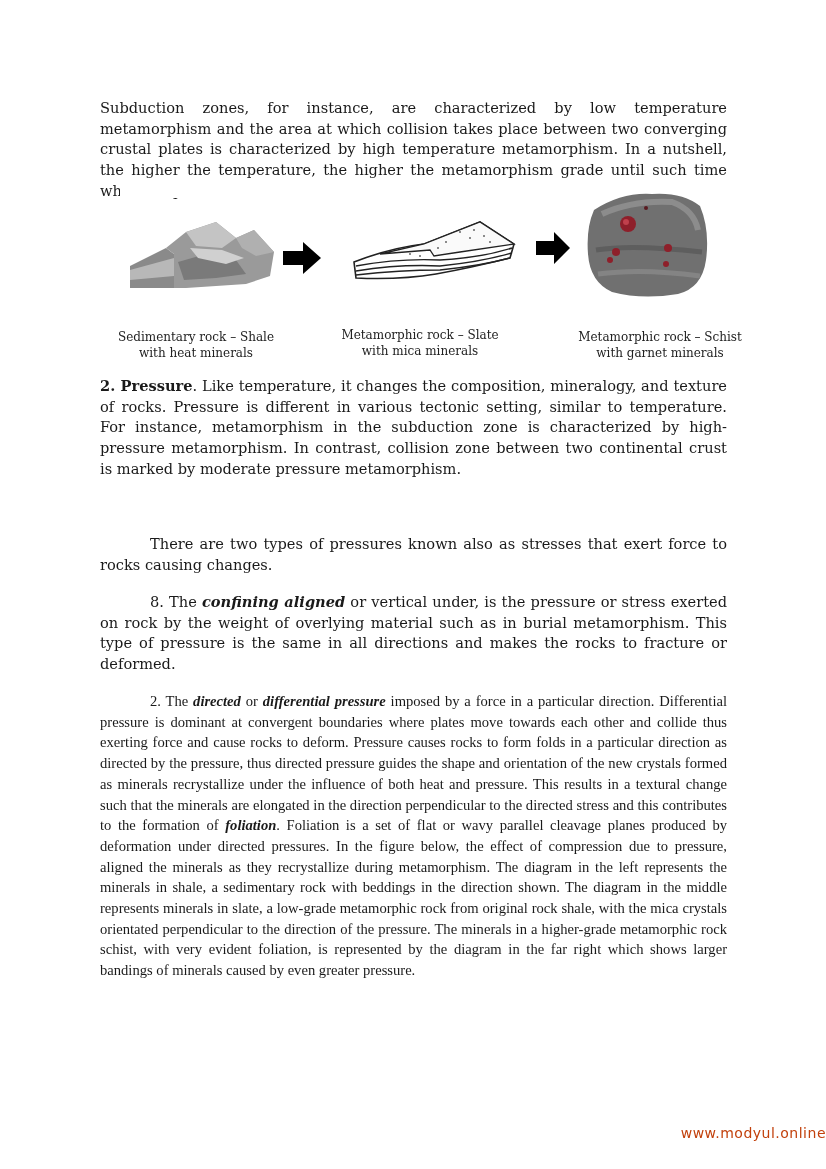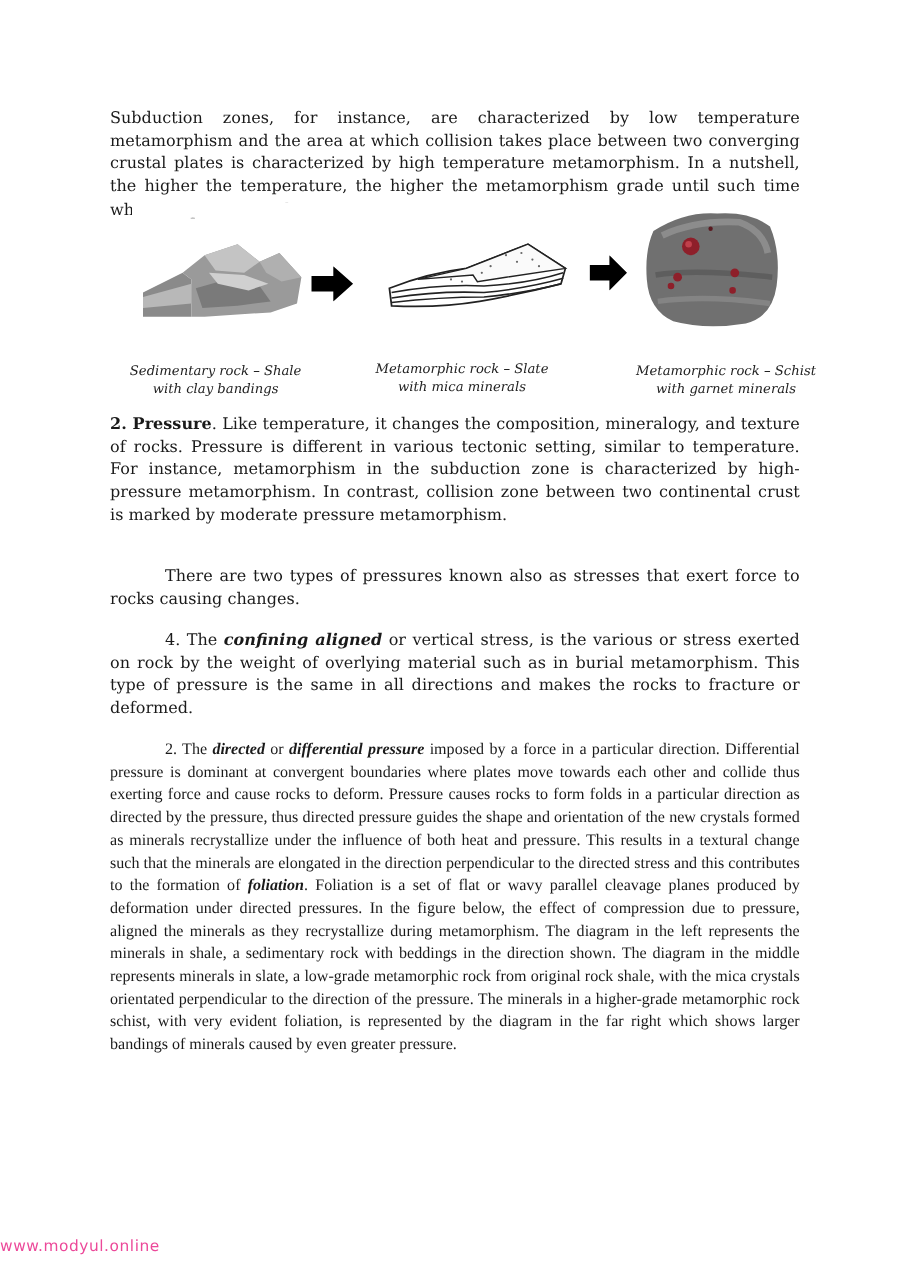--- a/index.html
+++ b/index.html
@@ -1,29 +1,29 @@
 <!DOCTYPE html>
 <html><head>
 <meta charset="utf-8">
 <style>
   html, body { margin: 0; padding: 0; background: #ffffff; }
   body { width: 826px; height: 1169px; position: relative; overflow: hidden;
          font-family: "DejaVu Serif", "Liberation Serif", serif; color: #1a1a1a; }
   .page { position: absolute; left: 100px; top: 98px; width: 627px; }
   p { margin: 0; font-size: 14.6px; line-height: 20.7px; text-align: justify; }
-  .indent { text-indent: 50px; }
+  .indent { text-indent: 50px; margin-top: 20px; }
   .figure { position: absolute; left: 100px; top: 200px; width: 640px; height: 170px; }
   .fig-img { position: absolute; }
-  .caption { position: absolute; font-style: italic; font-size: 12px; line-height: 16px;
+  .caption { position: absolute; font-size: 12px; line-height: 16px;
              text-align: center; color: #222; }
   b.bold { font-weight: bold; }
   .bi { font-weight: bold; font-style: italic; }
-  .watermark { position: absolute; left: 0; width: 826px; top: 1125px; text-align: left;
+  .watermark { position: absolute; left: 0; width: 826px; top: 1125px; text-align: right;
                font-family: "DejaVu Sans", "Liberation Sans", sans-serif; font-size: 14px;
-               color: #ec4899; letter-spacing: 0.5px; }
+               color: #c2410c; letter-spacing: 0.5px; }
 </style>
 </head>
 <body>
 
 <div class="page">
   <p>Subduction zones, for instance, are characterized by low temperature metamorphism and the area at which collision takes place between two converging crustal plates is characterized by high temperature metamorphism. In a nutshell, the higher the temperature, the higher the metamorphism grade until such time when temperature is h</p>
 </div>
 
 <div class="figure">
 
@@ -75,41 +75,41 @@
       <circle cx="44" cy="32" r="3" fill="#c0404c"></circle>
     <circle cx="34" cy="62" r="4" fill="#8e1f2a"></circle>
     <circle cx="28" cy="70" r="3" fill="#8e1f2a"></circle>
     <circle cx="86" cy="58" r="4" fill="#8e1f2a"></circle>
     <circle cx="84" cy="74" r="3" fill="#8e1f2a"></circle>
     <circle cx="64" cy="18" r="2" fill="#5a1a20"></circle>
   </svg>
 
   <div class="caption" style="left:0px;top:129px;width:192px;">
     <div>Sedimentary rock – Shale</div>
-    <div>with clay bandings</div>
+    <div>with heat minerals</div>
   </div>
   <div class="caption" style="left:222px;top:127px;width:196px;">
     <div>Metamorphic rock – Slate</div>
     <div>with mica minerals</div>
   </div>
   <div class="caption" style="left:460px;top:129px;width:200px;">
     <div>Metamorphic rock – Schist</div>
     <div>with garnet minerals</div>
   </div>
 </div>
 
 <div class="page" style="top:376px;">
   <p><b class="bold">2. Pressure</b><span>. Like temperature, it changes the composition, mineralogy, and texture of rocks. Pressure is different in various tectonic setting, similar to temperature. For instance, metamorphism in the subduction zone is characterized by high-pressure metamorphism. In contrast, collision zone between two continental crust is marked by moderate pressure metamorphism.</span></p>
 </div>
 
 <div class="page" style="top:514px;">
   <p class="indent">There are two types of pressures known also as stresses that exert force to rocks causing changes.</p>
 </div>
 
 <div class="page" style="top:572px;">
-  <p class="indent"><span>4. The </span><span class="bi">confining aligned</span><span> or vertical stress, is the various or stress exerted on rock by the weight of overlying material such as in burial metamorphism. This type of pressure is the same in all directions and makes the rocks to fracture or deformed.</span></p>
+  <p class="indent"><span>8. The </span><span class="bi">confining aligned</span><span> or vertical under, is the pressure or stress exerted on rock by the weight of overlying material such as in burial metamorphism. This type of pressure is the same in all directions and makes the rocks to fracture or deformed.</span></p>
 </div>
 
 <div class="page" style="top:671px;font-family:Liberation Serif, serif;">
   <p class="indent"><span>2. The </span><span class="bi">directed</span><span> or </span><span class="bi">differential pressure</span><span> imposed by a force in a particular direction. Differential pressure is dominant at convergent boundaries where plates move towards each other and collide thus exerting force and cause rocks to deform. Pressure causes rocks to form folds in a particular direction as directed by the pressure, thus directed pressure guides the shape and orientation of the new crystals formed as minerals recrystallize under the influence of both heat and pressure. This results in a textural change such that the minerals are elongated in the direction perpendicular to the directed stress and this contributes to the formation of </span><span class="bi">foliation</span><span>. Foliation is a set of flat or wavy parallel cleavage planes produced by deformation under directed pressures. In the figure below, the effect of compression due to pressure, aligned the minerals as they recrystallize during metamorphism. The diagram in the left represents the minerals in shale, a sedimentary rock with beddings in the direction shown. The diagram in the middle represents minerals in slate, a low-grade metamorphic rock from original rock shale, with the mica crystals orientated perpendicular to the direction of the pressure. The minerals in a higher-grade metamorphic rock schist, with very evident foliation, is represented by the diagram in the far right which shows larger bandings of minerals caused by even greater pressure.</span></p>
 </div>
 
 <div class="watermark">www.modyul.online</div>
 
 </body></html>

